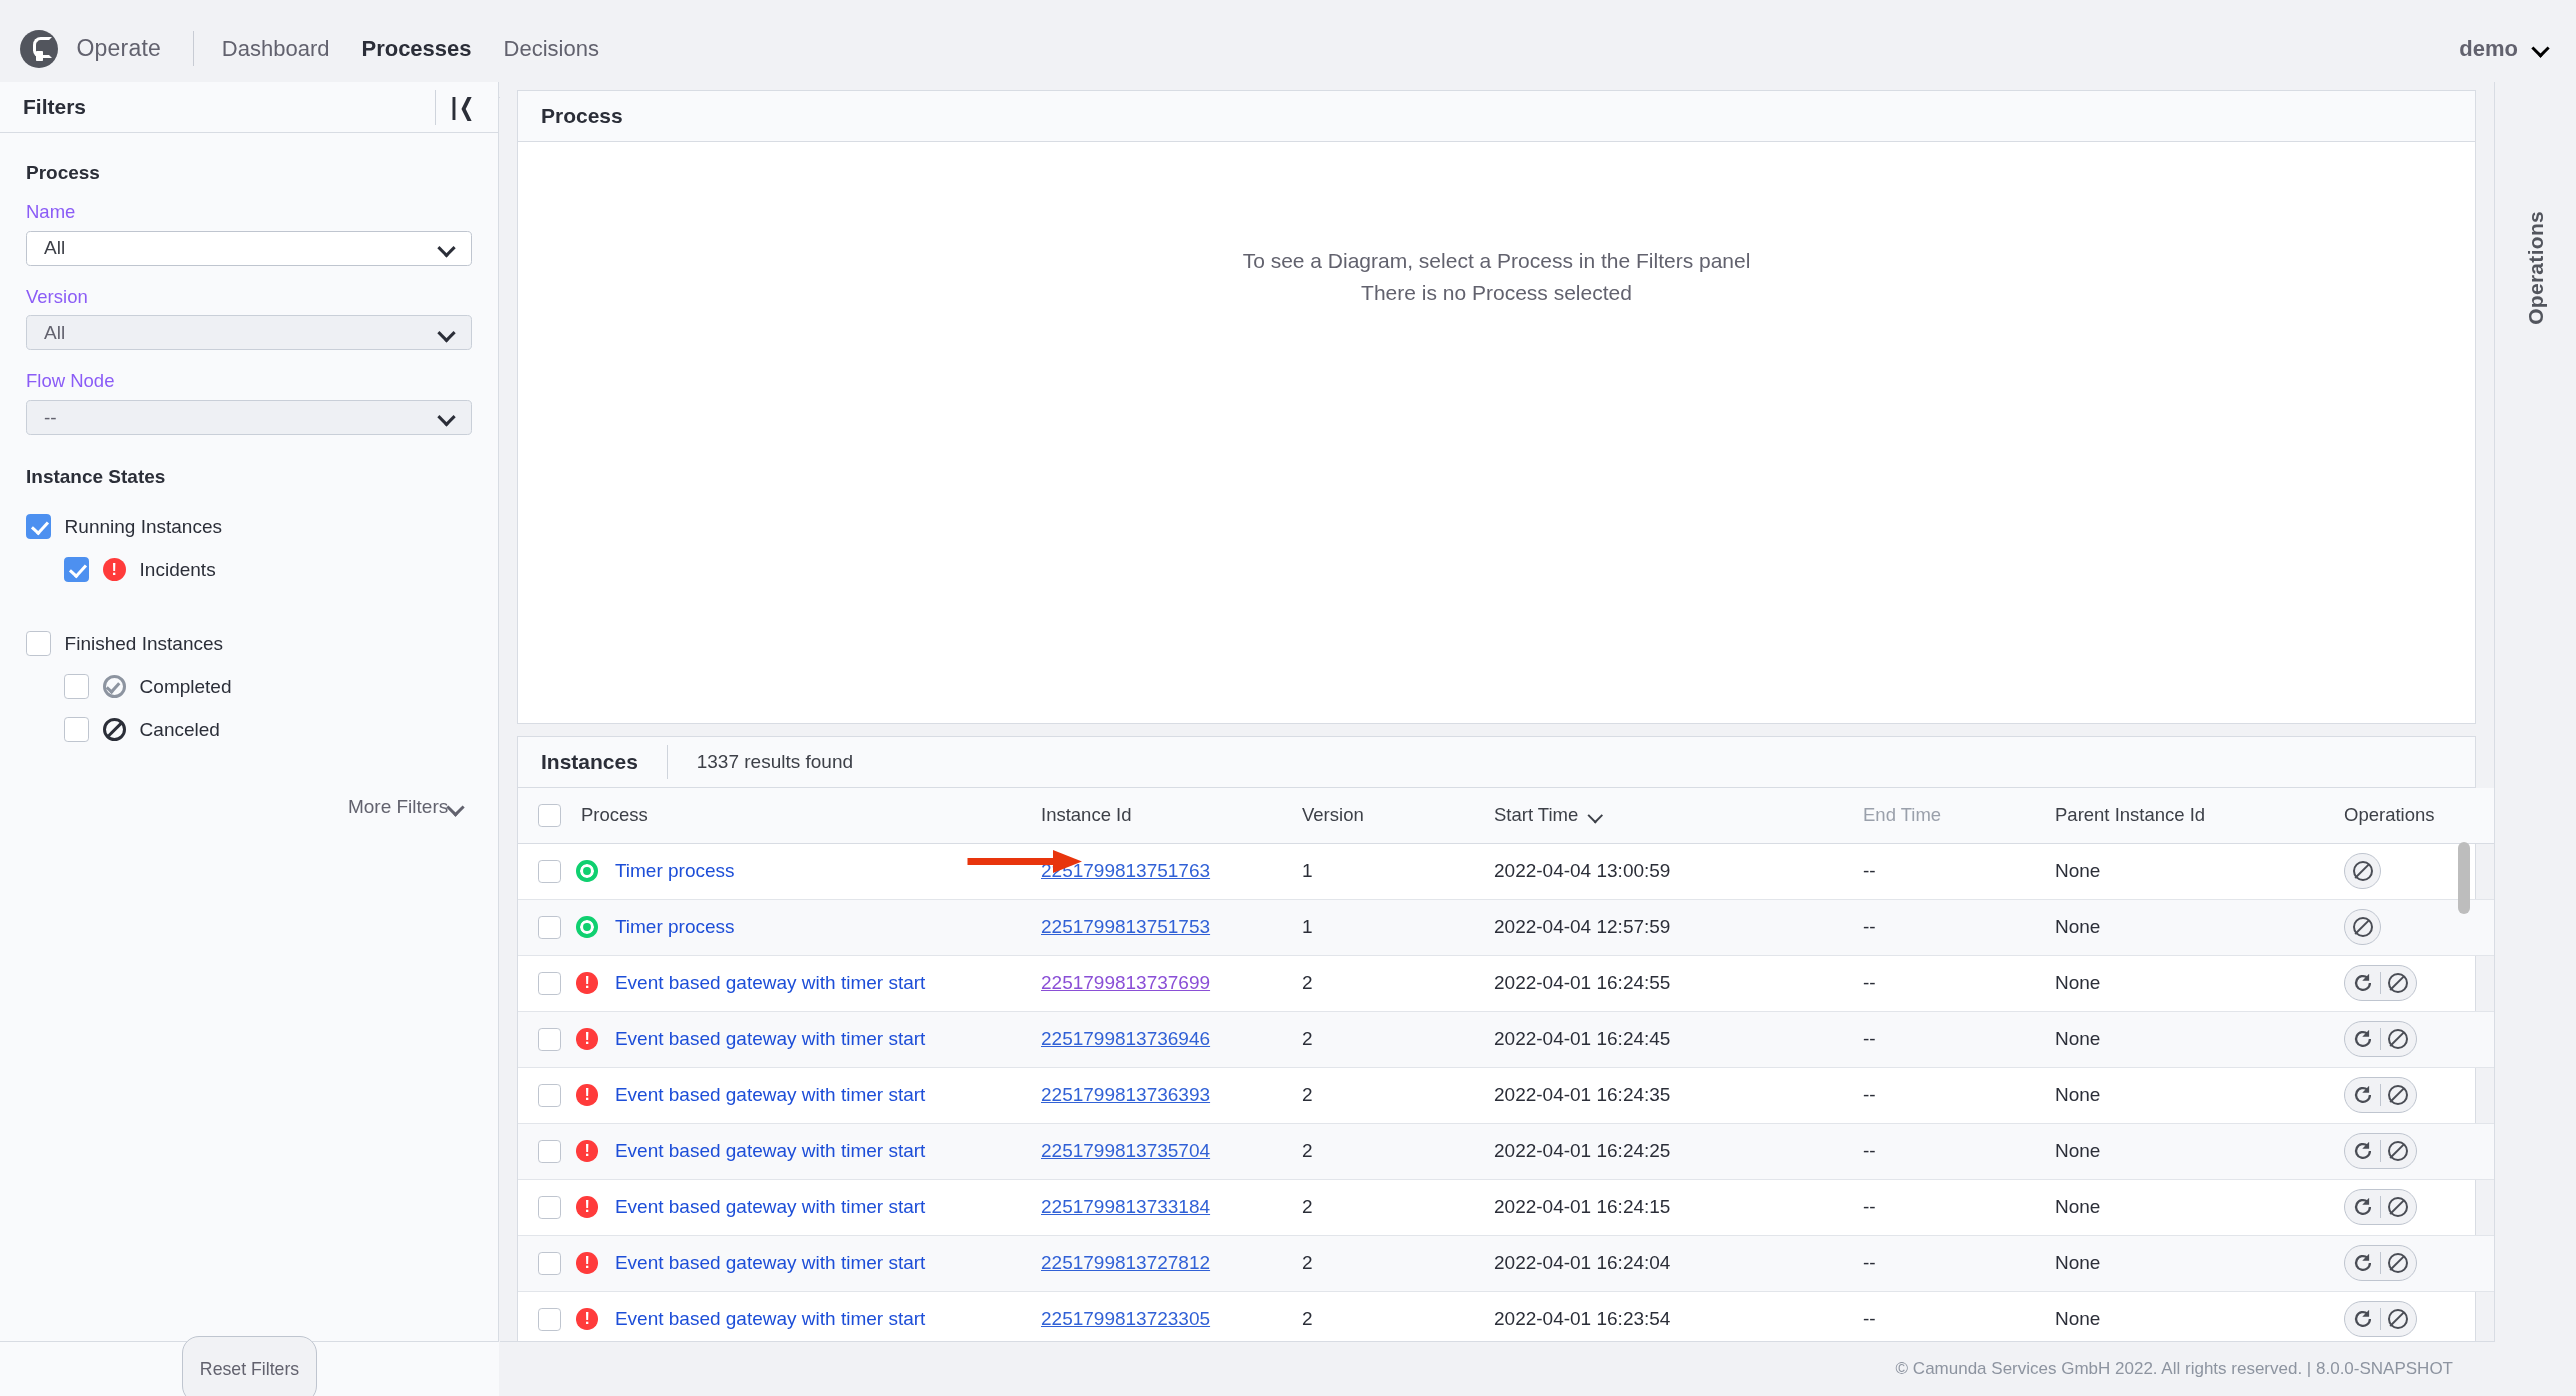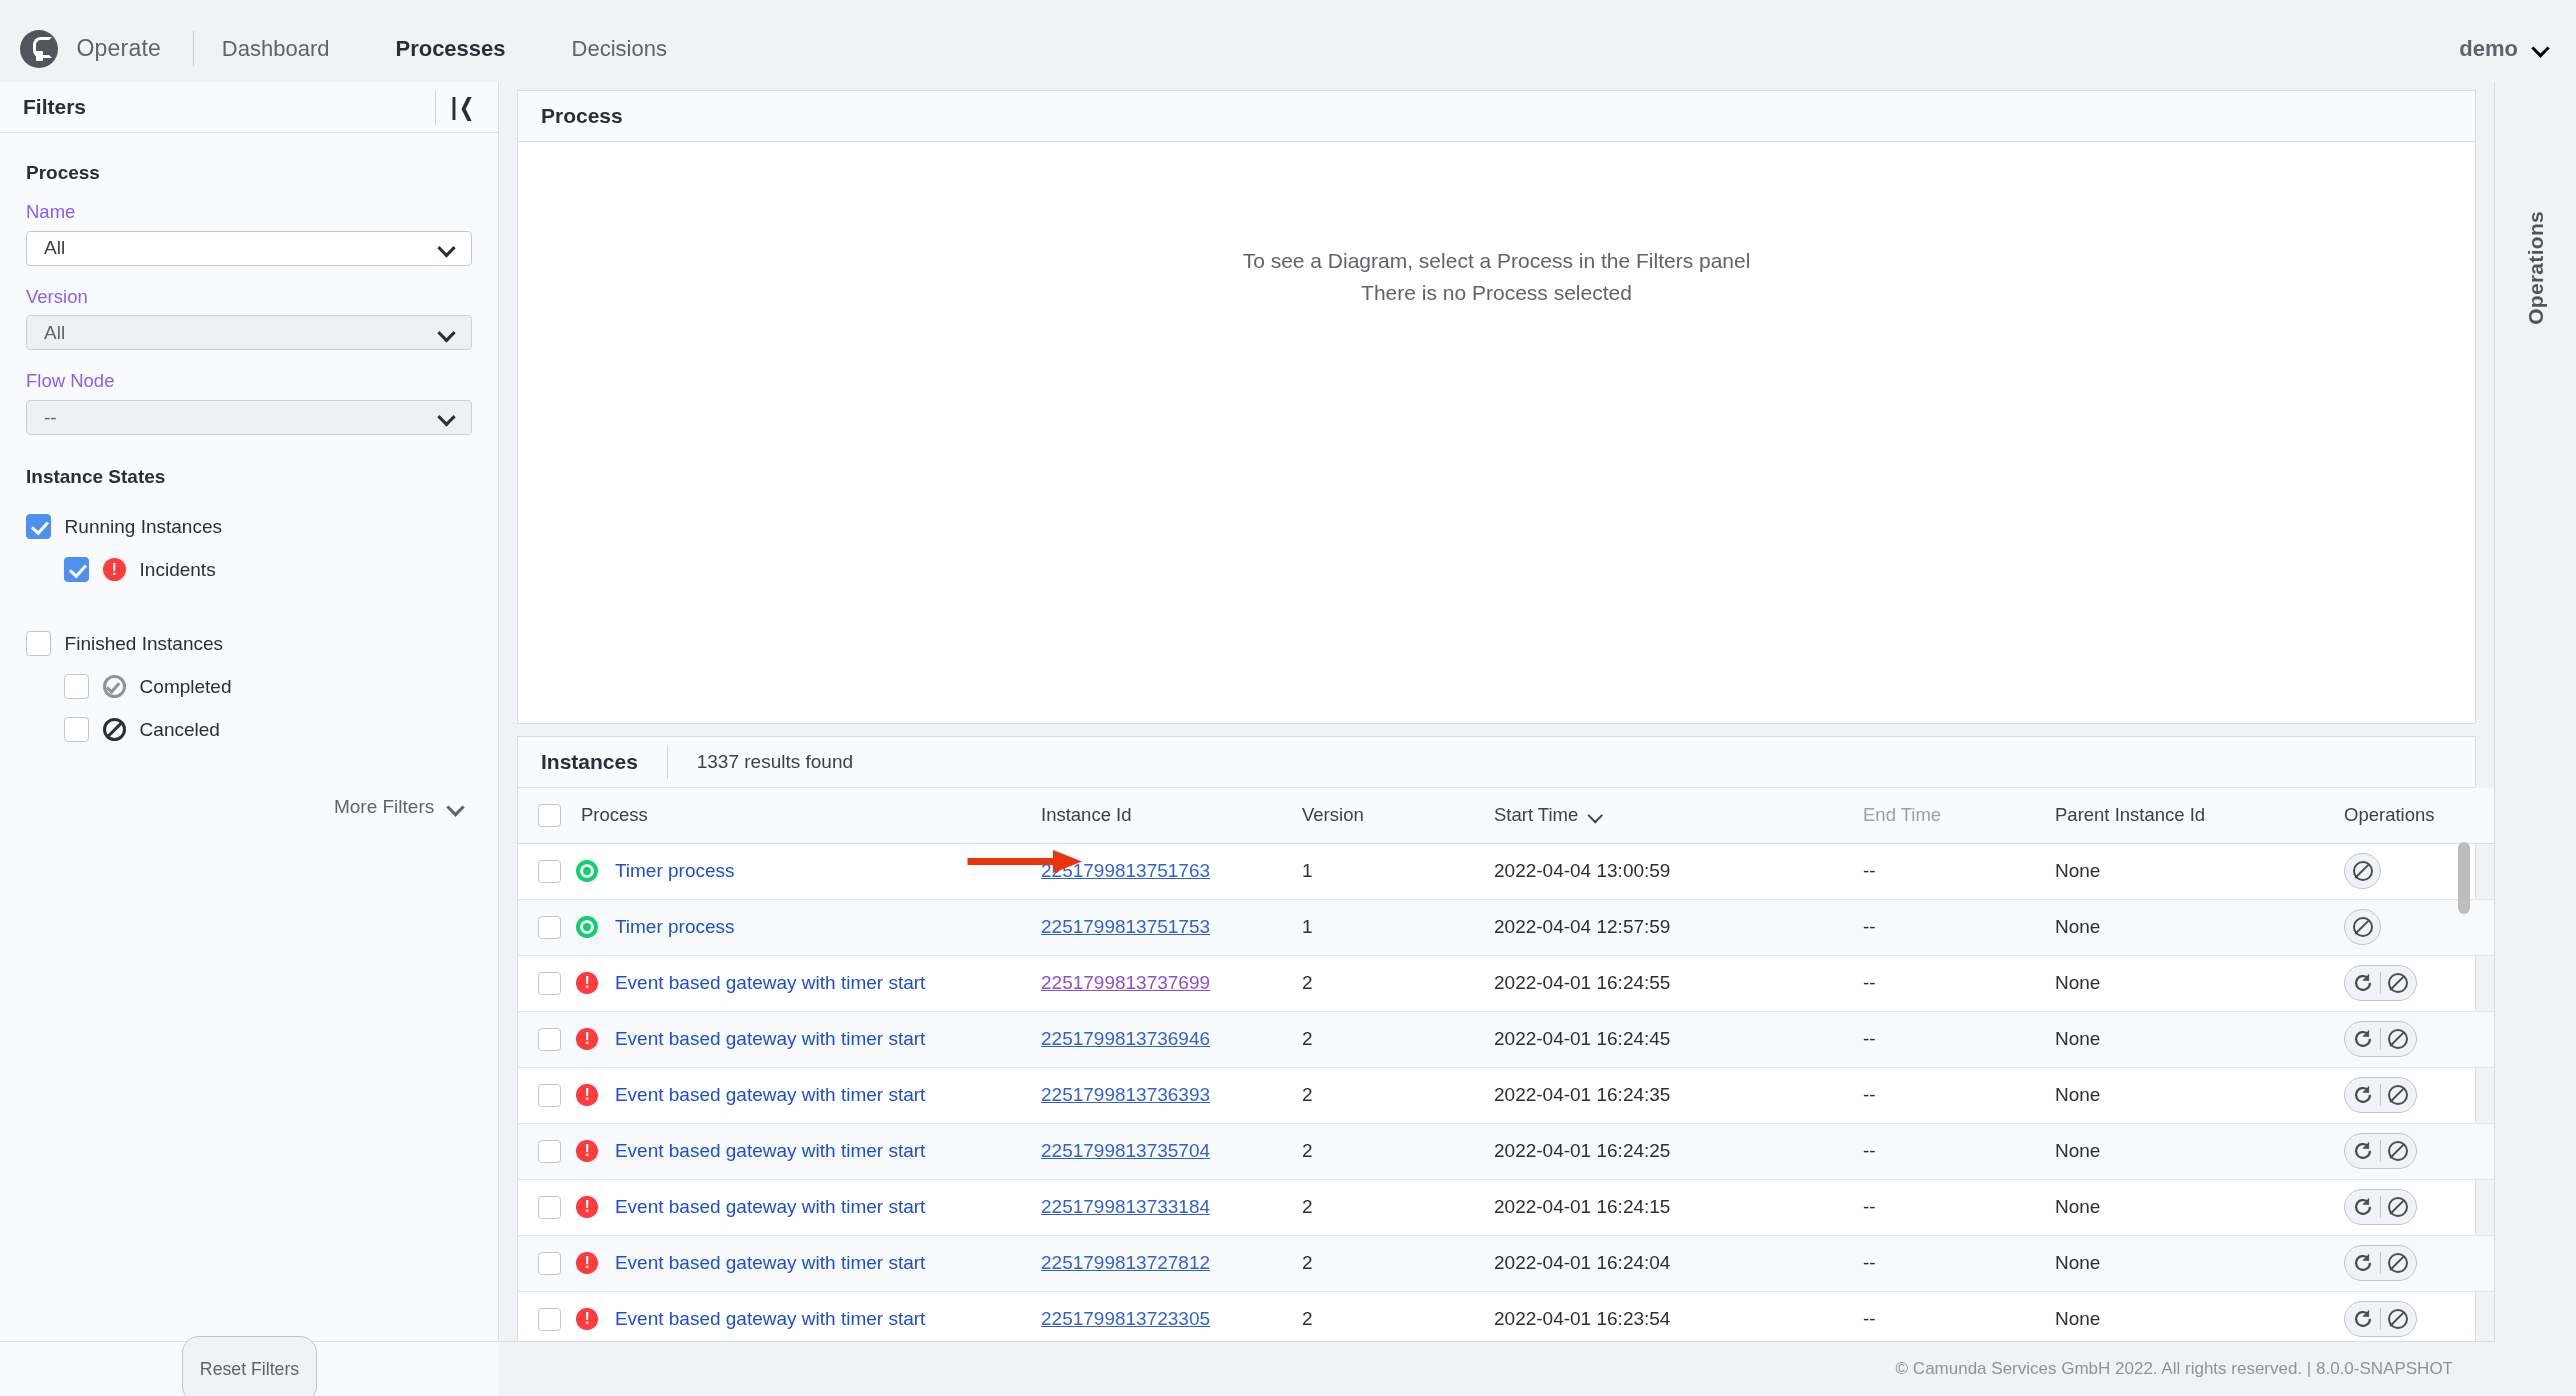--- a/index.html
+++ b/index.html
@@ -27,21 +27,21 @@
     content: ""; position: absolute; left: 13px; top: 7px;
     width: 13px; height: 15.4px; border: 3.1px solid #fff;
     border-right-color: transparent; border-radius: 7.7px 0 0 7.7px;
   }
   .logo-circle::after {
     content: ""; position: absolute; left: 16px; top: 21.5px;
     width: 7px; height: 10px; background: #fff; border-radius: 0.8px;
   }
   .brand-name { font-size: 23px; color: #62626e; letter-spacing: 0.2px; }
   .header-sep { width: 0.8px; height: 35px; background: #c8ccd4; margin: 0 28px 0 32px; }
-  .nav { display: flex; align-items: flex-start; gap: 66px; }
+  .nav { display: flex; align-items: flex-start; gap: 32px; }
   .nav-item { font-size: 22px; color: #62626e; cursor: pointer; }
   .nav-item.active { color: #2b2e38; font-weight: bold; }
   .user-menu {
     position: absolute; right: 28px; top: 50%; transform: translateY(-50%);
     display: flex; align-items: center; gap: 15.4px; cursor: pointer;
   }
   .user-name { font-size: 22px; color: #62626e; font-weight: bold; }
 
   .chev { display: inline-block; width: 14.6px; height: 14.6px; position: relative; }
   .chev::before {
@@ -109,21 +109,21 @@
   .ic-completed::after {
     content: ""; position: absolute; left: 3.8px; top: 2.3px; width: 5.4px; height: 10px;
     border-right: 3.1px solid #8d94a0; border-bottom: 3.1px solid #8d94a0; transform: rotate(42deg);
   }
   .ic-canceled { border: 3.1px solid #2b2e38; border-radius: 50%; position: relative; }
   .ic-canceled::after {
     content: ""; position: absolute; left: 7.7px; top: -1.5px; width: 3.1px; height: 20px;
     background: #2b2e38; transform: rotate(45deg);
   }
   #more-filters {
-    display: flex; align-items: center; justify-content: flex-end; gap: 14px;
+    display: flex; align-items: center; justify-content: flex-end; 
     margin-top: 45px; padding-right: 9.2px; cursor: pointer; color: #62626e;
   }
   #more-filters .mf-label { font-size: 19px; }
 
   #reset-bar {
     position: absolute; bottom: 0; left: 0; width: 499px; height: 55px;
     border-top: 0.8px solid #d8dce3; background: #f9fafc;
     display: flex; align-items: center; justify-content: center;
   }
   #reset-btn {

